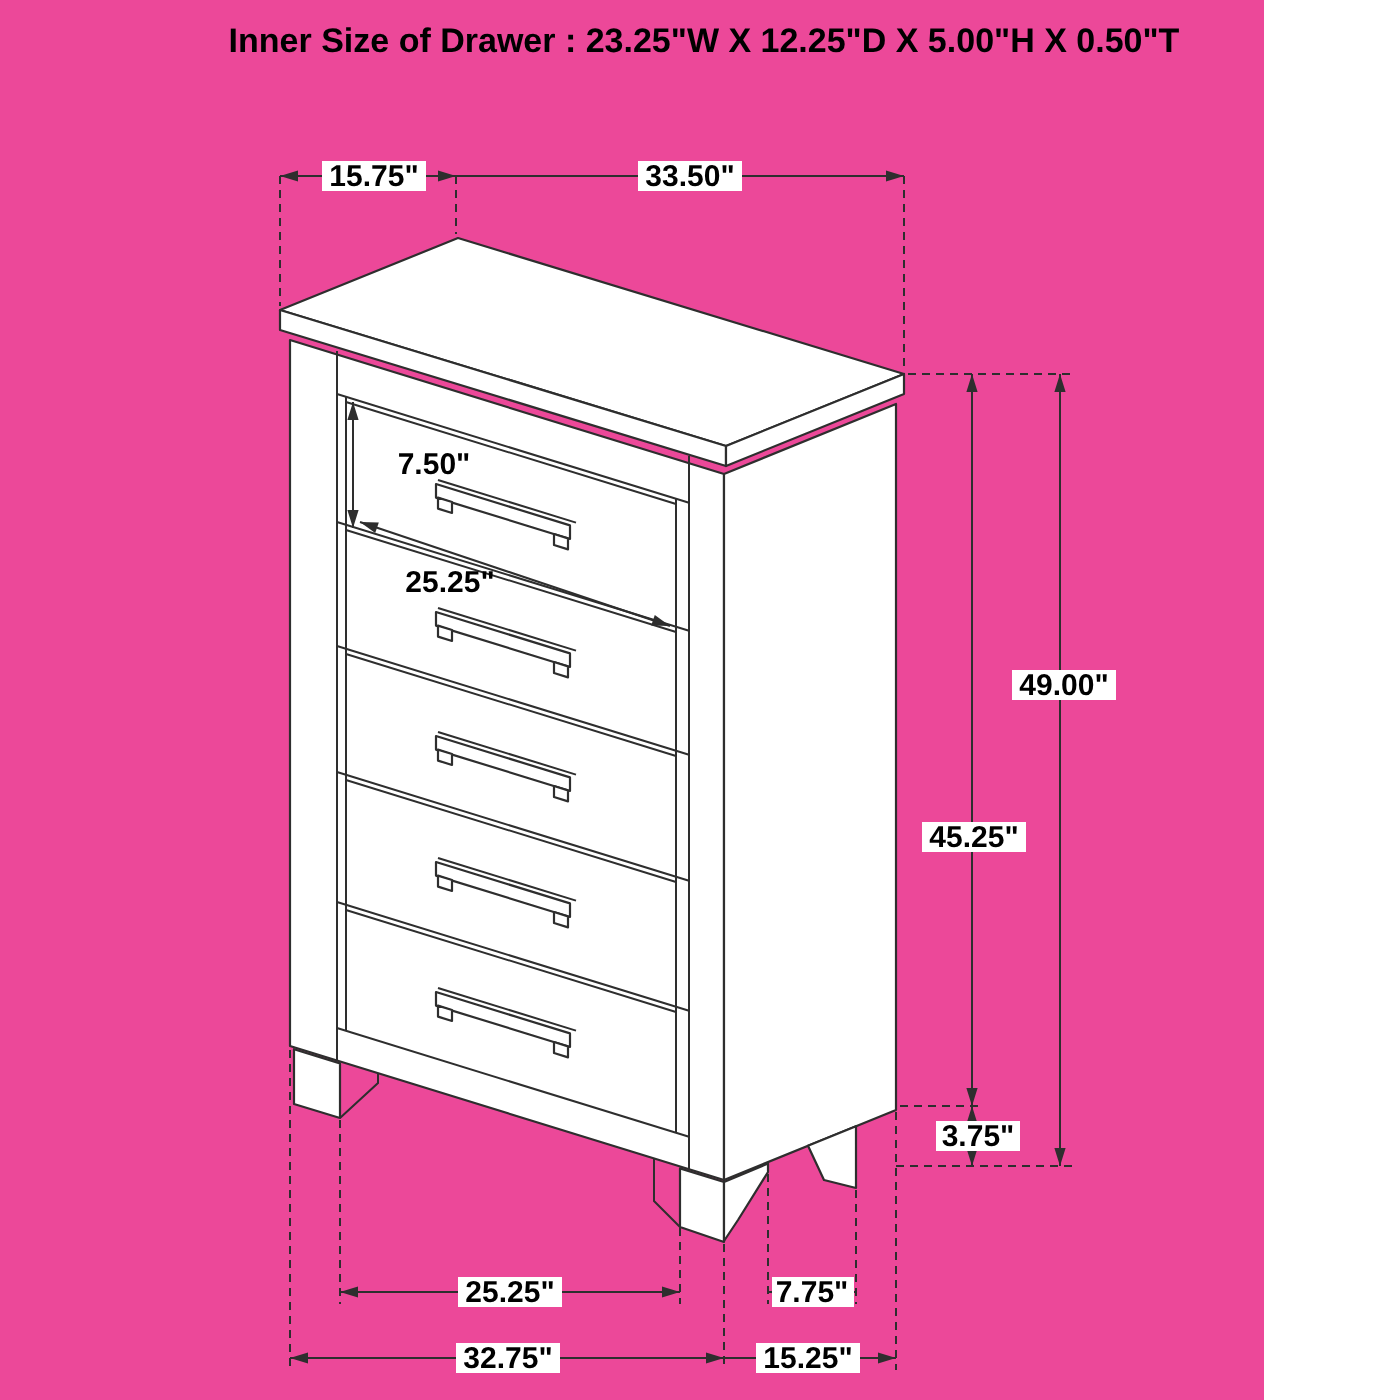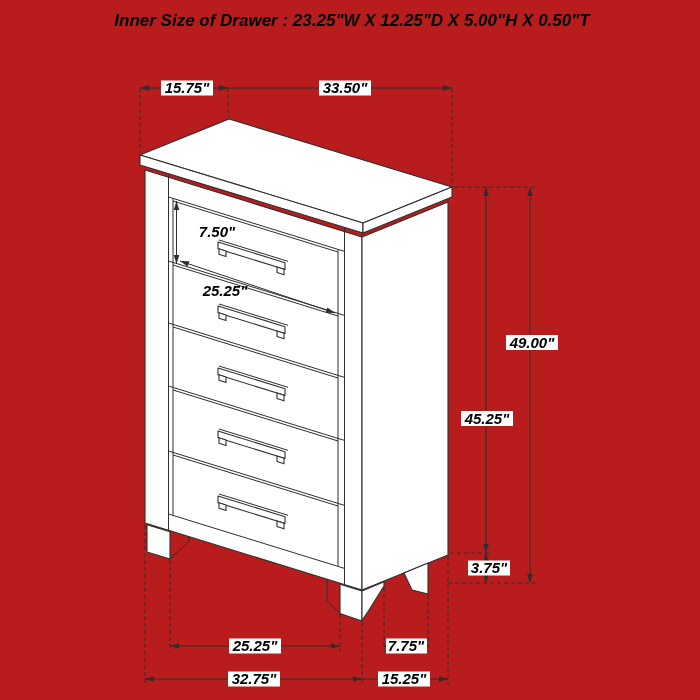--- a/index.html
+++ b/index.html
@@ -6,24 +6,23 @@
     margin: 0;
     padding: 0;
     background: #ffffff;
     width: 700px;
     height: 700px;
     overflow: hidden;
     font-family: "Liberation Sans", sans-serif;
   }
   #stage {
     position: relative;
-    width: 700px;
+    width: 632px;
     height: 700px;
-    background: #b91c1c;
-    font-style: italic;
+    background: #ec4899;
   }
   svg { display: block; }
   .outline {
     fill: #ffffff;
     stroke: #2e2e2e;
     stroke-width: 1.1;
     stroke-linejoin: round;
   }
   .cline {
     fill: none;

